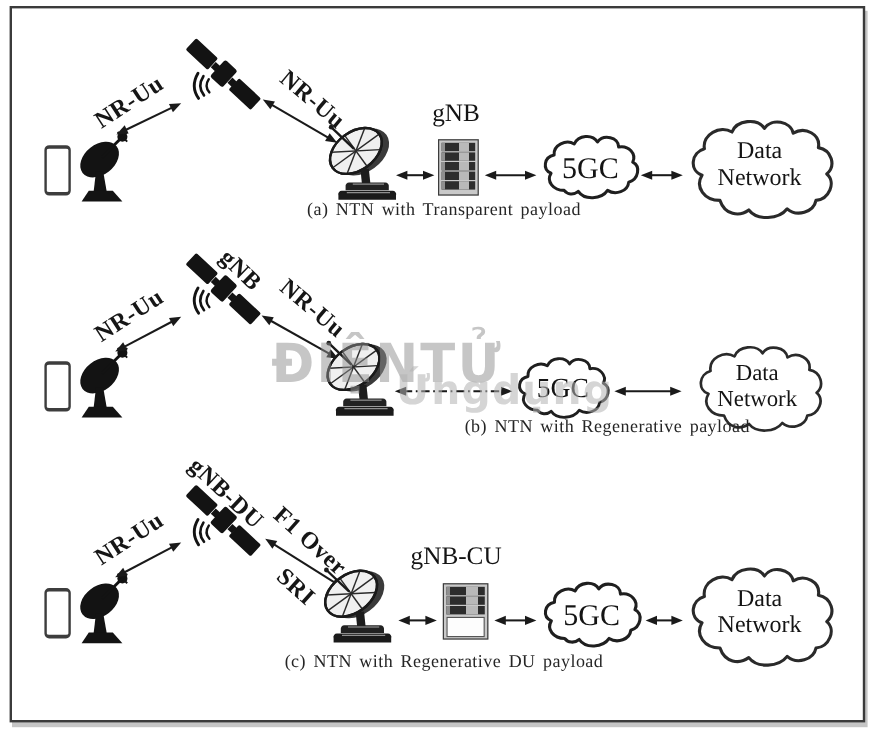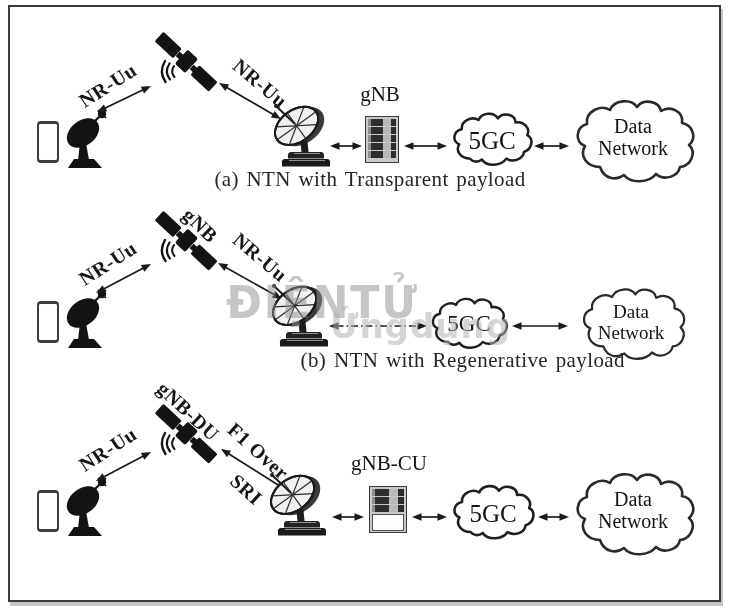--- a/index.html
+++ b/index.html
@@ -12,21 +12,21 @@
   .slot svg{width:100%;height:100%;display:block;overflow:visible;}
   .arw{position:absolute;display:block;}
   .arw svg{display:block;overflow:visible;}
   .lbl{position:absolute;font-weight:600;font-size:20px;letter-spacing:.5px;
        text-align:center;white-space:nowrap;color:#161616;}
   .satlbl{position:absolute;font-weight:600;font-size:20px;letter-spacing:.5px;
           text-align:center;white-space:nowrap;color:#161616;}
   .nodelbl{position:absolute;font-size:21px;text-align:center;white-space:nowrap;color:#141414;}
   .cloudtxt{position:absolute;text-align:center;color:#141414;line-height:1.08;}
   .caption{position:absolute;left:115px;width:510px;text-align:center;
-           font-size:21px;color:#252525;letter-spacing:.4px;word-spacing:2px;}
+           font-size:15px;color:#252525;letter-spacing:.4px;word-spacing:2px;}
   .server{position:absolute;background:#c9c9c9;border:1.5px solid #3c3c3c;
           box-sizing:border-box;padding:2px;}
   .srow{height:6.5px;margin-bottom:1.5px;background:#2d2d2d;
         background-image:linear-gradient(90deg,#8f8f8f 0 3px,rgba(0,0,0,0) 3px 52%,#b9b9b9 52% 82%,rgba(0,0,0,0) 82%);}
   .srv-bot{margin-top:2px;height:15px;background:#fdfdfd;border:1px solid #555;}
   .phone{position:absolute;box-sizing:border-box;background:#fff;
          border:2.6px solid #3d3d3d;border-top-width:3.4px;border-bottom-width:3.4px;border-radius:4px;}
   .watermark{position:absolute;z-index:9;pointer-events:none;
              font-family:"DejaVu Sans","Liberation Sans",sans-serif;font-weight:bold;}
   .wm1{position:absolute;left:226px;top:276px;font-size:45px;letter-spacing:2px;
@@ -330,21 +330,21 @@
     <line x1="23" y1="52.5" x2="49" y2="52.5" stroke="#8f8f8f" stroke-width="1"></line>
   </svg>
 </span>
   <span class="arw" style="left: 325px; top: 510px;">
       <svg width="46" height="14">
         <line x1="14.5" y1="7" x2="31.5" y2="7" stroke="#1a1a1a" stroke-width="1.7"></line>
         <polygon points="39,7 29.5,10.8 29.5,3.2" fill="#1a1a1a"></polygon>
         <polygon points="7,7 16.5,10.8 16.5,3.2" fill="#1a1a1a"></polygon>
       </svg>
     </span>
-  <div class="nodelbl" style="left:344px;top:451px;width:90px;">gNB-CU</div>
+  <div class="nodelbl" style="left:328px;top:451px;width:90px;text-align:right;">gNB-CU</div>
   <div class="server" style="left:369px;top:486px;width:38px;height:47px;">
     <div class="srow"></div>
       <div class="srow"></div>
       <div class="srow"></div>
     <div class="srv-bot"></div>
   </div>
   <span class="arw" style="left: 405px; top: 510px;">
       <svg width="49" height="14">
         <line x1="14.5" y1="7" x2="34.5" y2="7" stroke="#1a1a1a" stroke-width="1.7"></line>
         <polygon points="42,7 32.5,10.8 32.5,3.2" fill="#1a1a1a"></polygon>
@@ -366,18 +366,19 @@
     </span>
   <span class="slot" style="left:571px;top:468px;width:124px;height:90px;">
   <svg viewBox="0 0 124 90">
     <path fill="#fff" stroke="#2a2a2a" stroke-width="2.6" stroke-linejoin="round" d="M29 72 C16 72 8 61 14 51 C3 47 5 32 16 29 C14 17 29 9 39 15 C43 5 60 3 66 12 C72 3 88 6 90 16 C100 10 113 17 111 28 C122 30 126 43 118 50 C126 57 120 71 109 72 C107 82 93 86 85 79 C78 88 60 89 53 80 C45 86 33 84 29 72 Z"></path>
   </svg>
 </span>
   <div class="cloudtxt" style="left:573px;top:489px;width:120px;font-size:20px;">
     <div>Data</div>
     <div>Network</div>
   </div>
+  <div class="caption" style="top:544px;">(c) NTN with Regenerative DU payload</div>
 
   <div class="watermark">
     <div class="wm1">ĐIỆNTỬ</div>
     <div class="wm2">Ứngdụng</div>
   </div>
 </div>
 
 </body></html>

